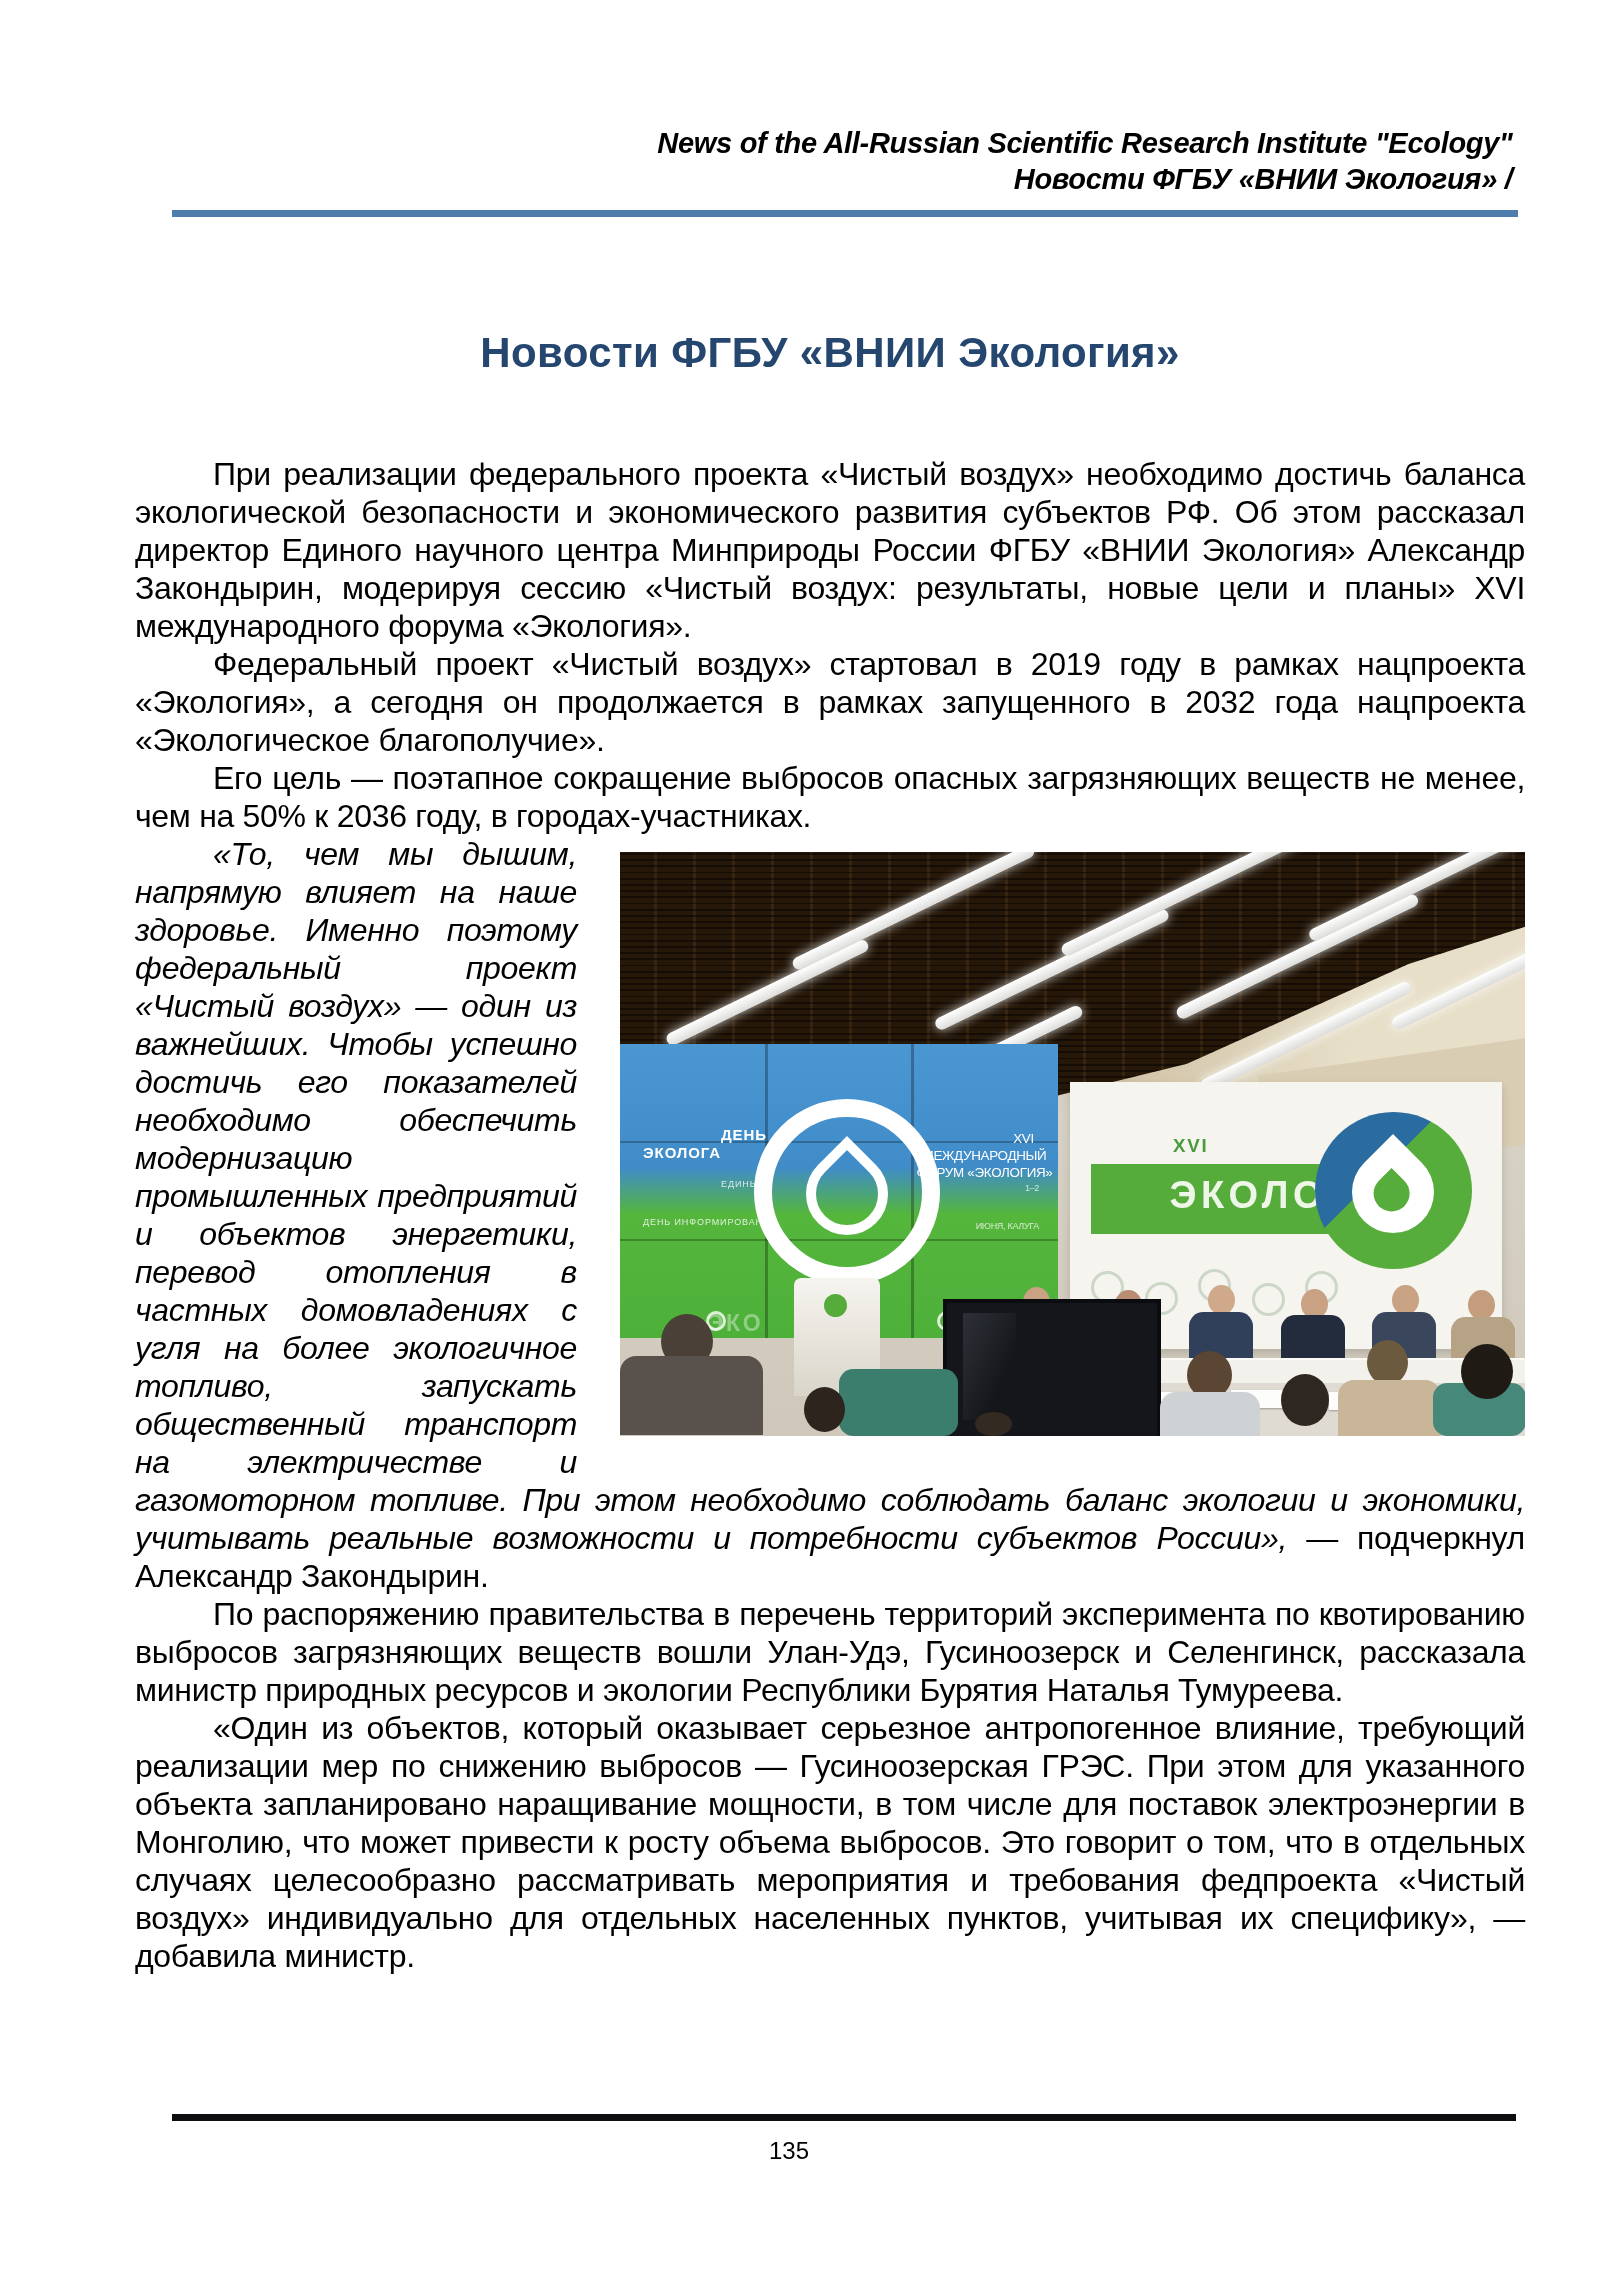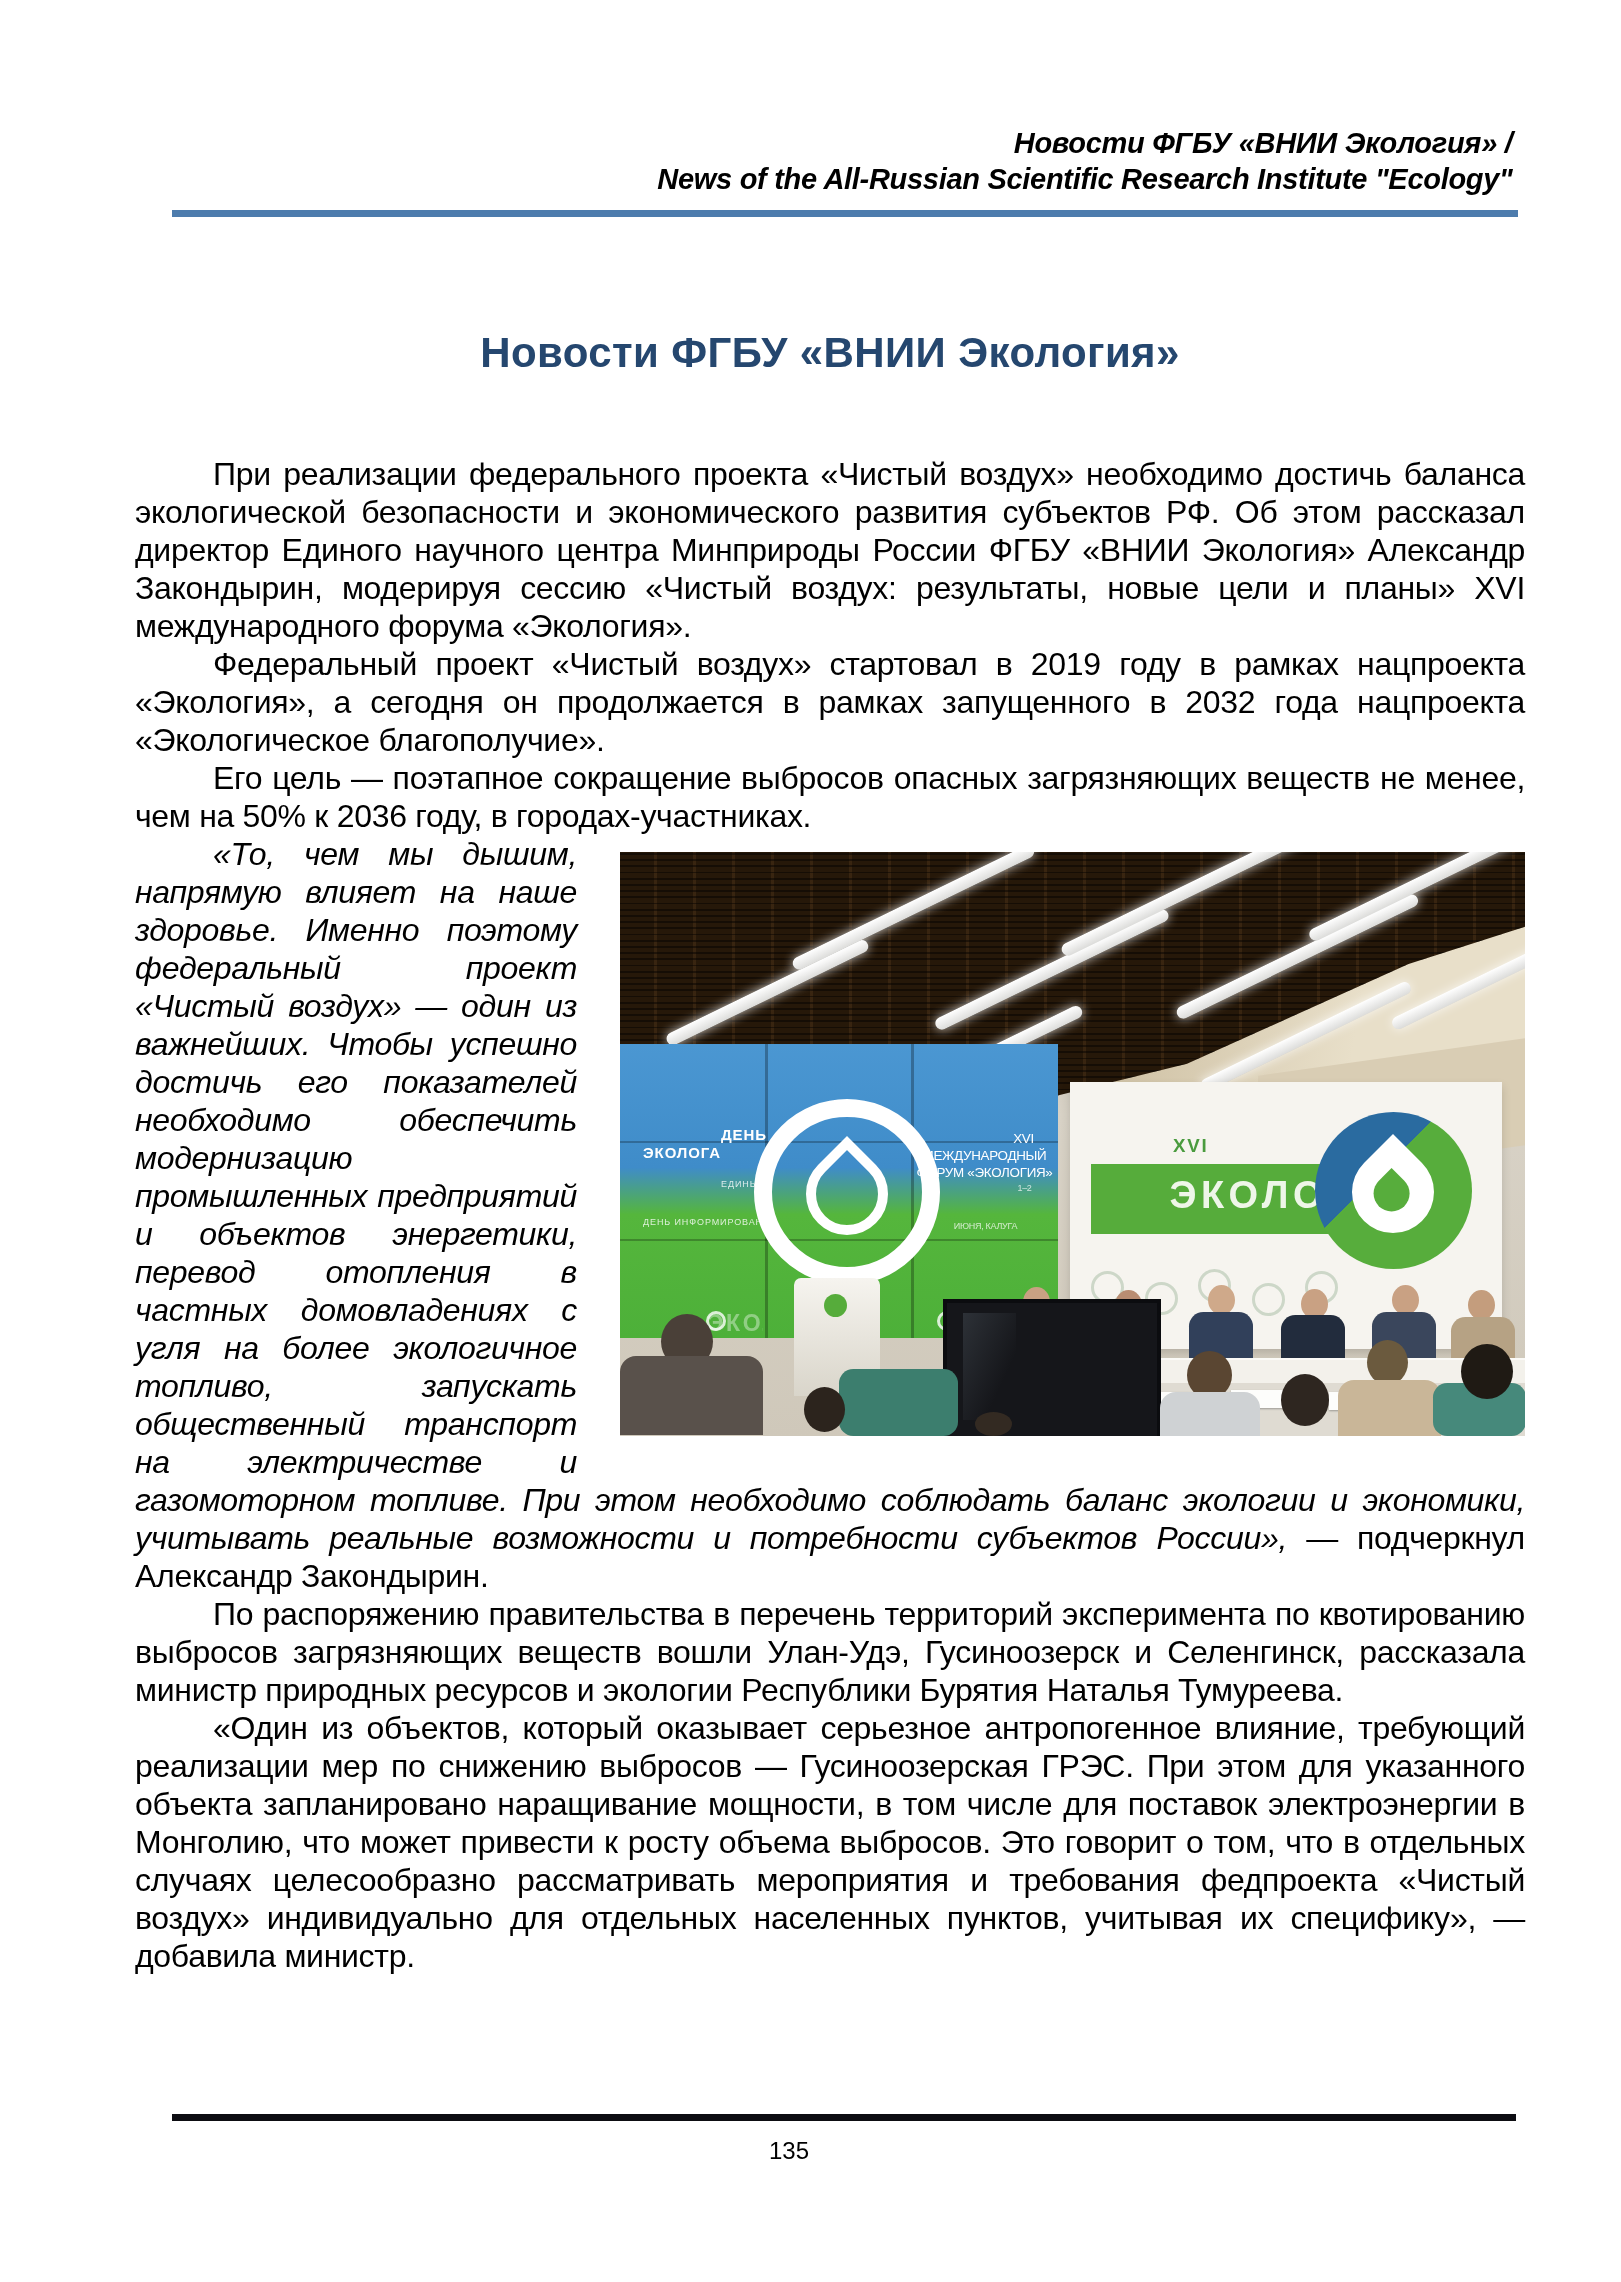--- a/index.html
+++ b/index.html
@@ -74,21 +74,21 @@
     border:18px solid #ffffff;
   }
   .ph-ring .drop {
     left:34px; top:36px; width:82px; height:82px;
     border:10.7px solid #ffffff; border-radius:0 50% 50% 50%;
     transform:rotate(45deg); box-sizing:border-box;
   }
   .wall-day { left:23px; top:82px; width:116px; color:#fff; font-weight:bold; font-size:15px; line-height:18px; letter-spacing:0.9px; }
   .wall-day-sub { left:23px; top:121px; width:143px; color:rgba(255,255,255,.8); font-size:9px; letter-spacing:0.9px; }
   .wall-forum { left:294px; top:86px; width:141px; color:#fff; font-weight:normal; font-size:13.4px; line-height:17px; text-align:center; }
-  .wall-forum-sub { left:312px; top:125px; width:107px; color:rgba(255,255,255,.75); font-size:9px; text-align:center; }
+  .wall-forum-sub { left:312px; top:125px; width:107px; color:rgba(255,255,255,.75); font-size:9px; text-align:right; }
   .wall-mark-l { left:9px; top:260px; width:134px; overflow:hidden; color:rgba(255,255,255,.38); font-weight:bold; font-size:23px; letter-spacing:2.7px; }
   .wall-mark-r { left:299px; top:260px; width:134px; overflow:hidden; color:rgba(255,255,255,.38); font-weight:bold; font-size:23px; letter-spacing:2.7px; }
   .mini-ring { width:14.3px; height:14.3px; border:3.6px solid rgba(255,255,255,.8); border-radius:50%; }
 
   
   .ph-banner { left:450px; top:230px; width:432px; height:267px; background:#f6f4ef; box-shadow:0 3.6px 9px rgba(0,0,0,.15); }
   .bn-line1 { left:25px; top:45px; width:294px; color:#4a9b3e; font-weight:bold; font-size:18.7px; letter-spacing:1.8px; }
   .bn-band { left:21.4px; top:82px; width:283px; height:70px; background:#56ac3b; }
   .bn-band-text { left:0; top:12.5px; width:100%; text-align:center; color:#eef6e8; font-weight:bold; font-size:38px; letter-spacing:4.5px; }
   .bn-logo { right:30px; top:30px; width:157px; height:157px; border-radius:50%;
@@ -121,22 +121,22 @@
 
   .clear { clear:both; }
 </style>
 </head>
 <body>
 
 <div class="page">
   <div class="content">
 
     <div class="run-header">
+      <div>News of the All-Russian Scientific Research Institute "Ecology"</div>
       <div>Новости ФГБУ «ВНИИ Экология» /</div>
-      <div>News of the All-Russian Scientific Research Institute "Ecology"</div>
     </div>
     <div class="header-rule"></div>
 
     <div class="doc-title">Новости ФГБУ «ВНИИ Экология»</div>
 
     <div class="doc-subtitle">
     </div>
 
     <div class="body-text">
       <p>При реализации федерального проекта «Чистый воздух» необходимо достичь баланса экологической безопасности и экономического развития субъектов РФ. Об этом рассказал директор Единого научного центра Минприроды России ФГБУ «ВНИИ Экология» Александр Закондырин, модерируя сессию «Чистый воздух: результаты, новые цели и планы» XVI международного форума «Экология».</p>

